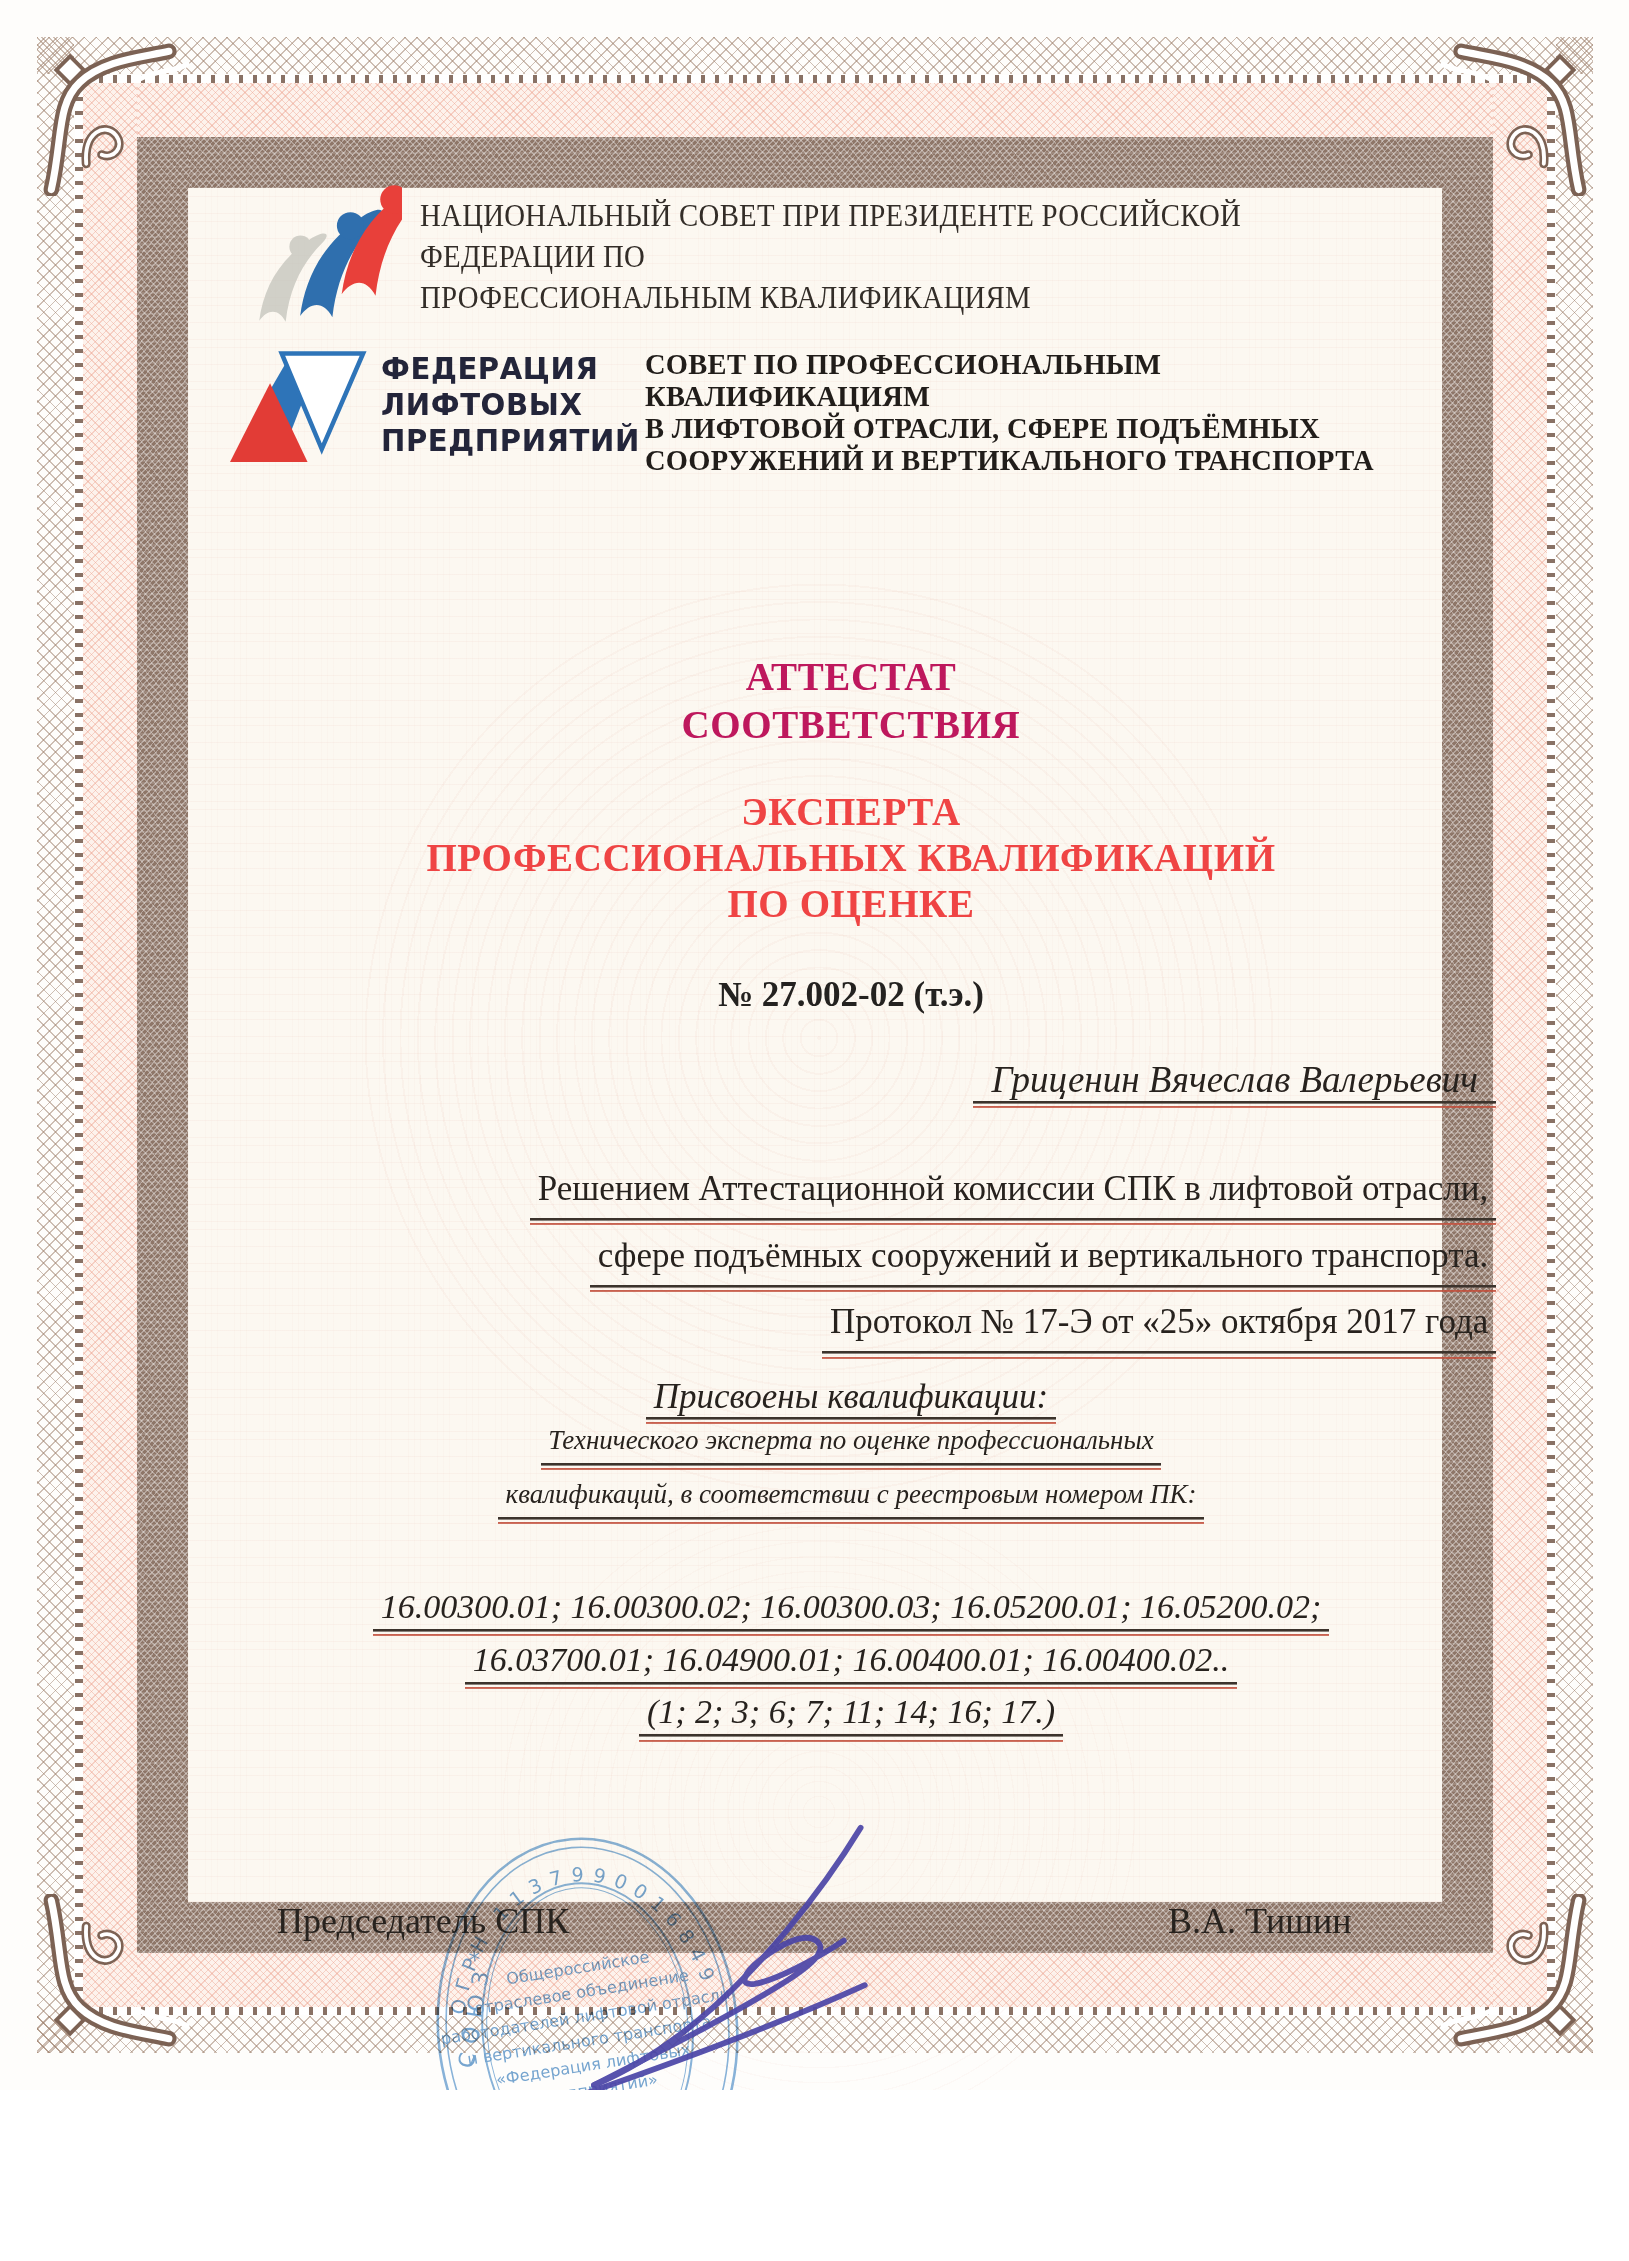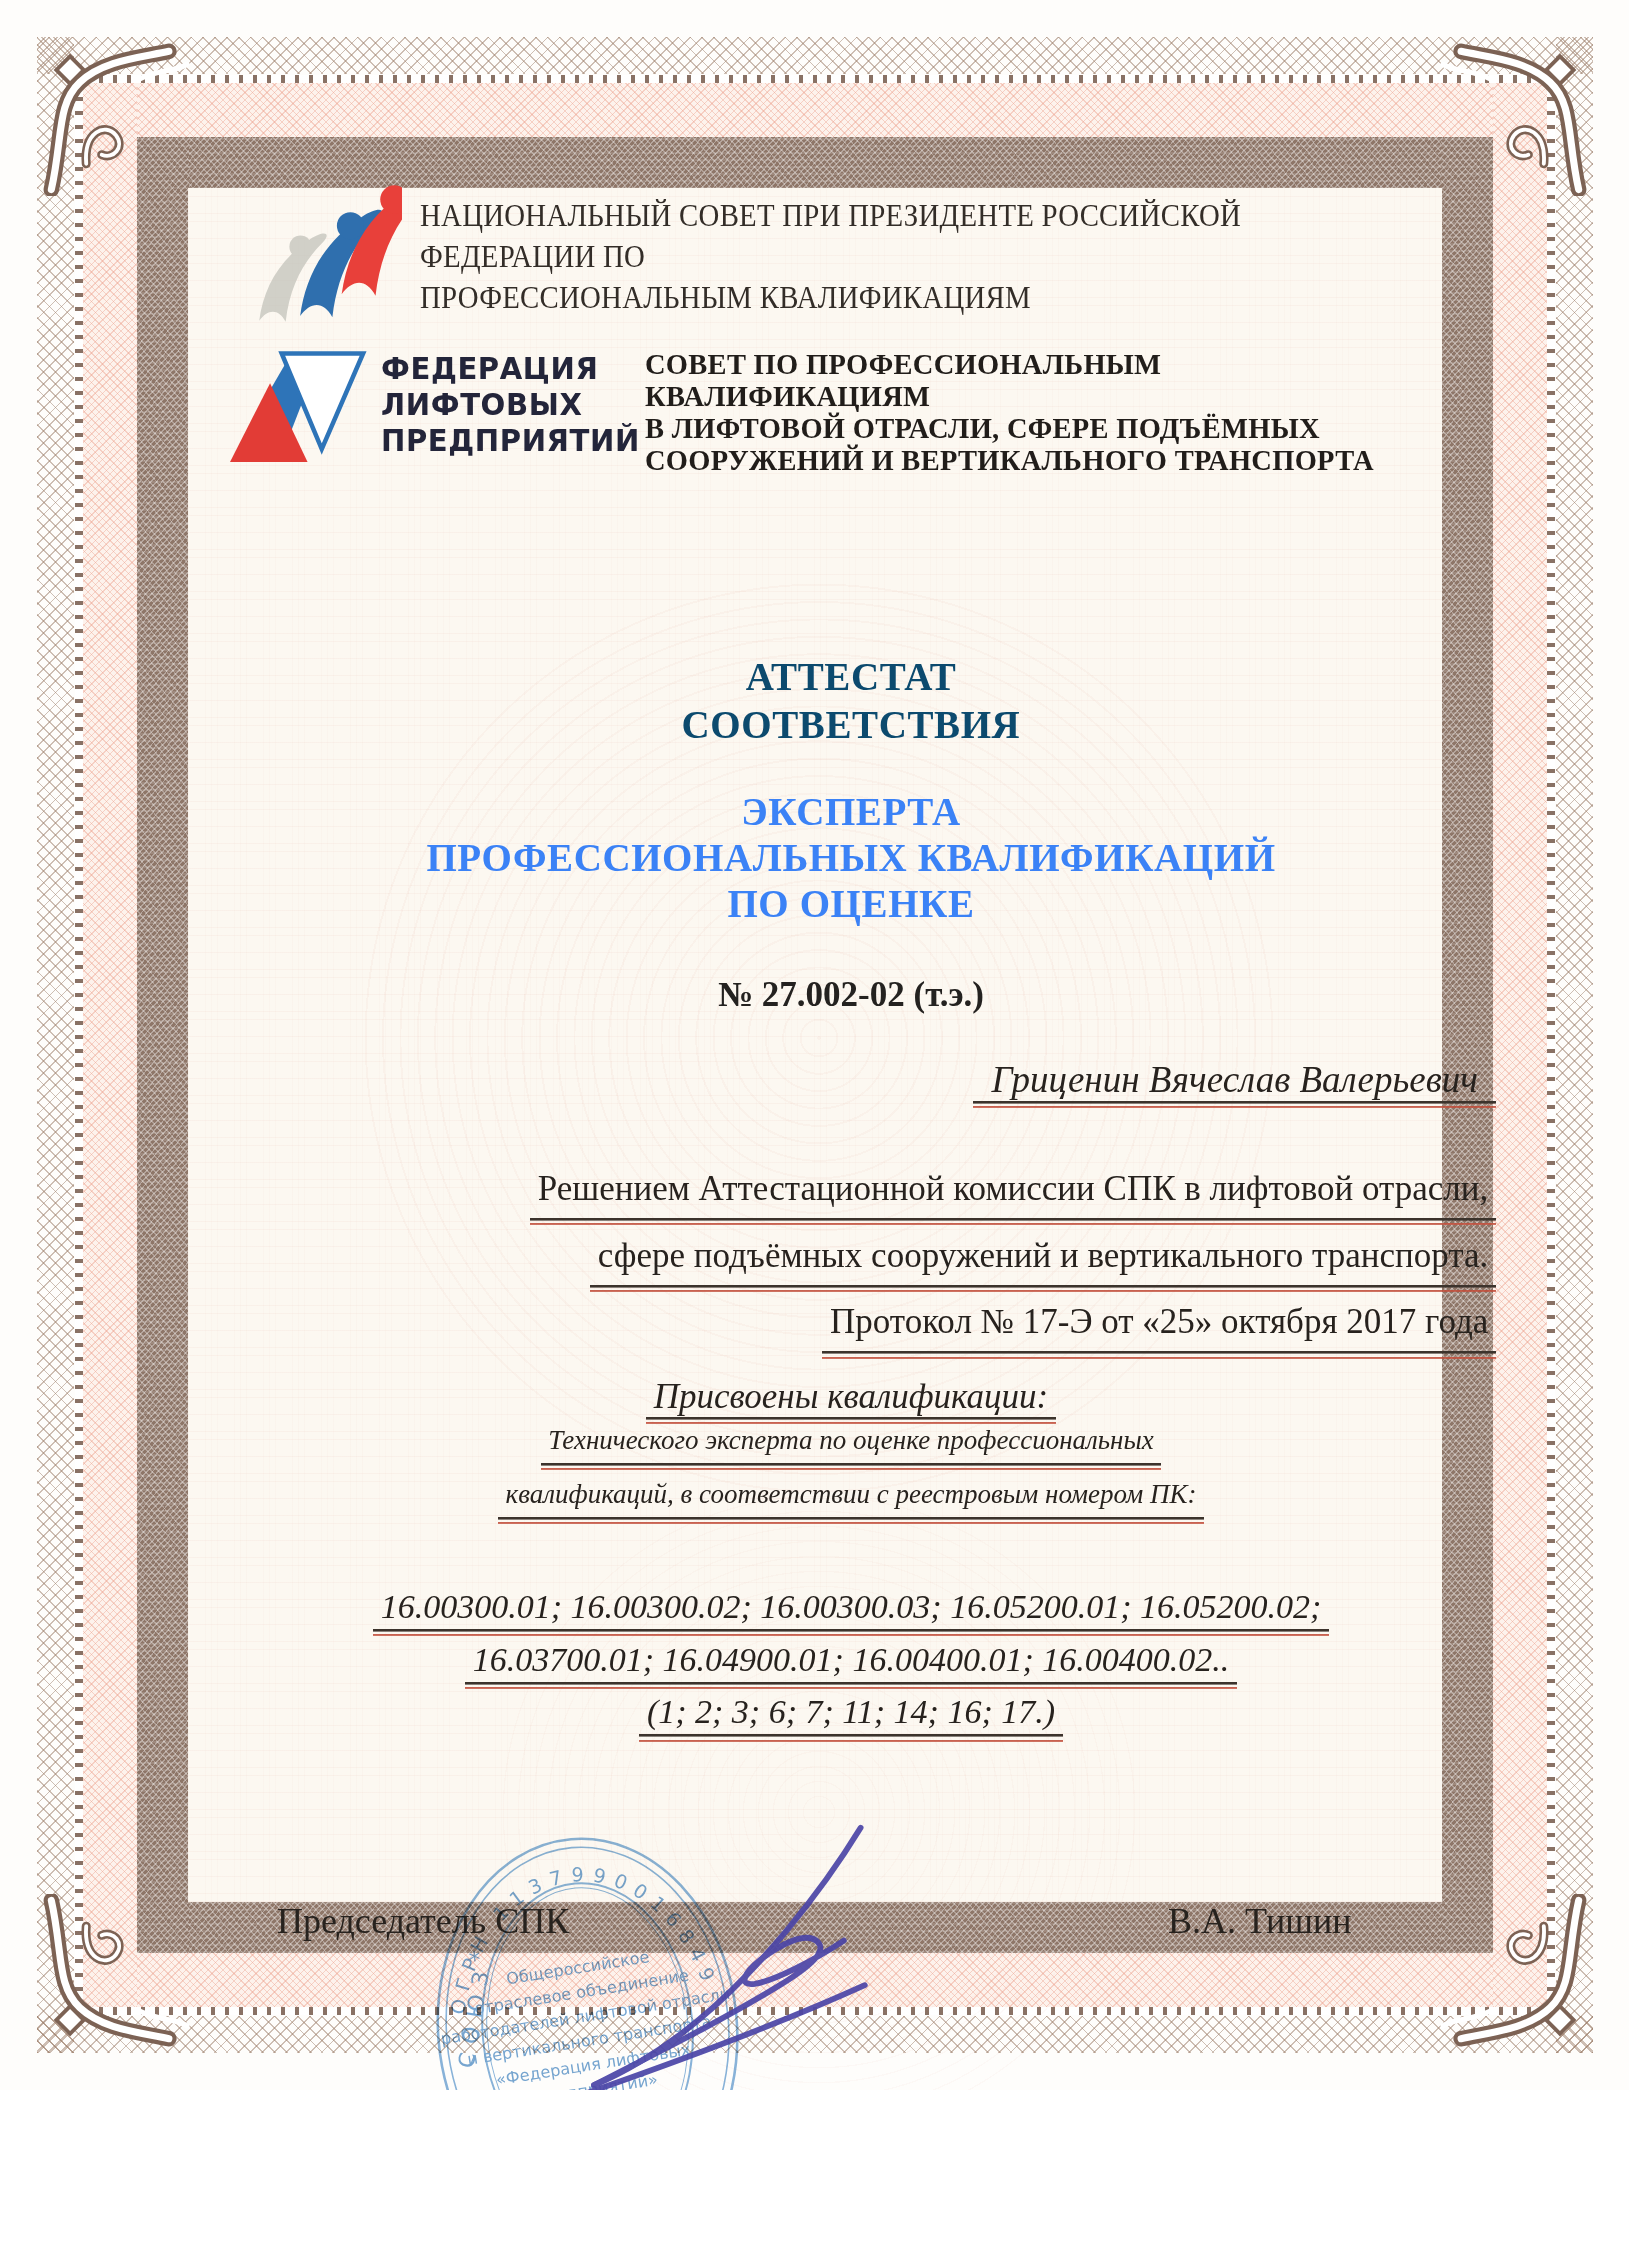--- a/index.html
+++ b/index.html
@@ -67,22 +67,22 @@
   .cwrap{position:absolute;left:206px;width:1290px;text-align:center;}
 
   .org-text{position:absolute;left:420px;top:195px;width:1006px;font-size:32px;line-height:41px;
       letter-spacing:0.3px;color:#332d28;transform:scaleX(.90);transform-origin:left top;}
   .flp{position:absolute;left:230px;top:347px;display:flex;justify-content:flex-end;}
   .flp-text{margin-left:14px;margin-top:3.9px;font-family:"DejaVu Sans",sans-serif;font-weight:bold;
       font-size:30px;line-height:36px;letter-spacing:0.6px;color:#23253a;transform:scaleX(.97);transform-origin:left top;}
   .council{position:absolute;left:645px;top:348px;width:806px;font-weight:bold;font-size:30px;
       line-height:32px;letter-spacing:0.3px;color:#211d1a;transform:scaleX(.95);transform-origin:left top;}
 
-  .title{top:653px;font-weight:bold;font-size:39px;line-height:48px;letter-spacing:0.6px;color:#0c4a6e;}
-  .subtitle{top:789px;font-weight:bold;font-size:39px;line-height:46px;letter-spacing:0.6px;color:#3b82f6;}
+  .title{top:653px;font-weight:bold;font-size:39px;line-height:48px;letter-spacing:0.6px;color:#be185d;}
+  .subtitle{top:789px;font-weight:bold;font-size:39px;line-height:46px;letter-spacing:0.6px;color:#ef4444;}
   .number{top:975px;font-weight:bold;font-size:35px;color:#242220;}
   .holder{top:1058px;font-style:italic;font-size:37px;text-align:right;}
   .decision{top:1159px;font-size:35px;line-height:59px;text-align:right;}
   .qualhead{top:1377px;font-style:italic;font-size:35px;}
   .qual{top:1417px;font-style:italic;font-size:27px;line-height:46px;}
   .registry{top:1584px;font-style:italic;font-size:34px;line-height:45px;}
   .sig-role{position:absolute;left:277px;top:1900px;font-size:36px;}
   .sig-name{position:absolute;left:1168px;top:1900px;font-size:36px;}
 
   

